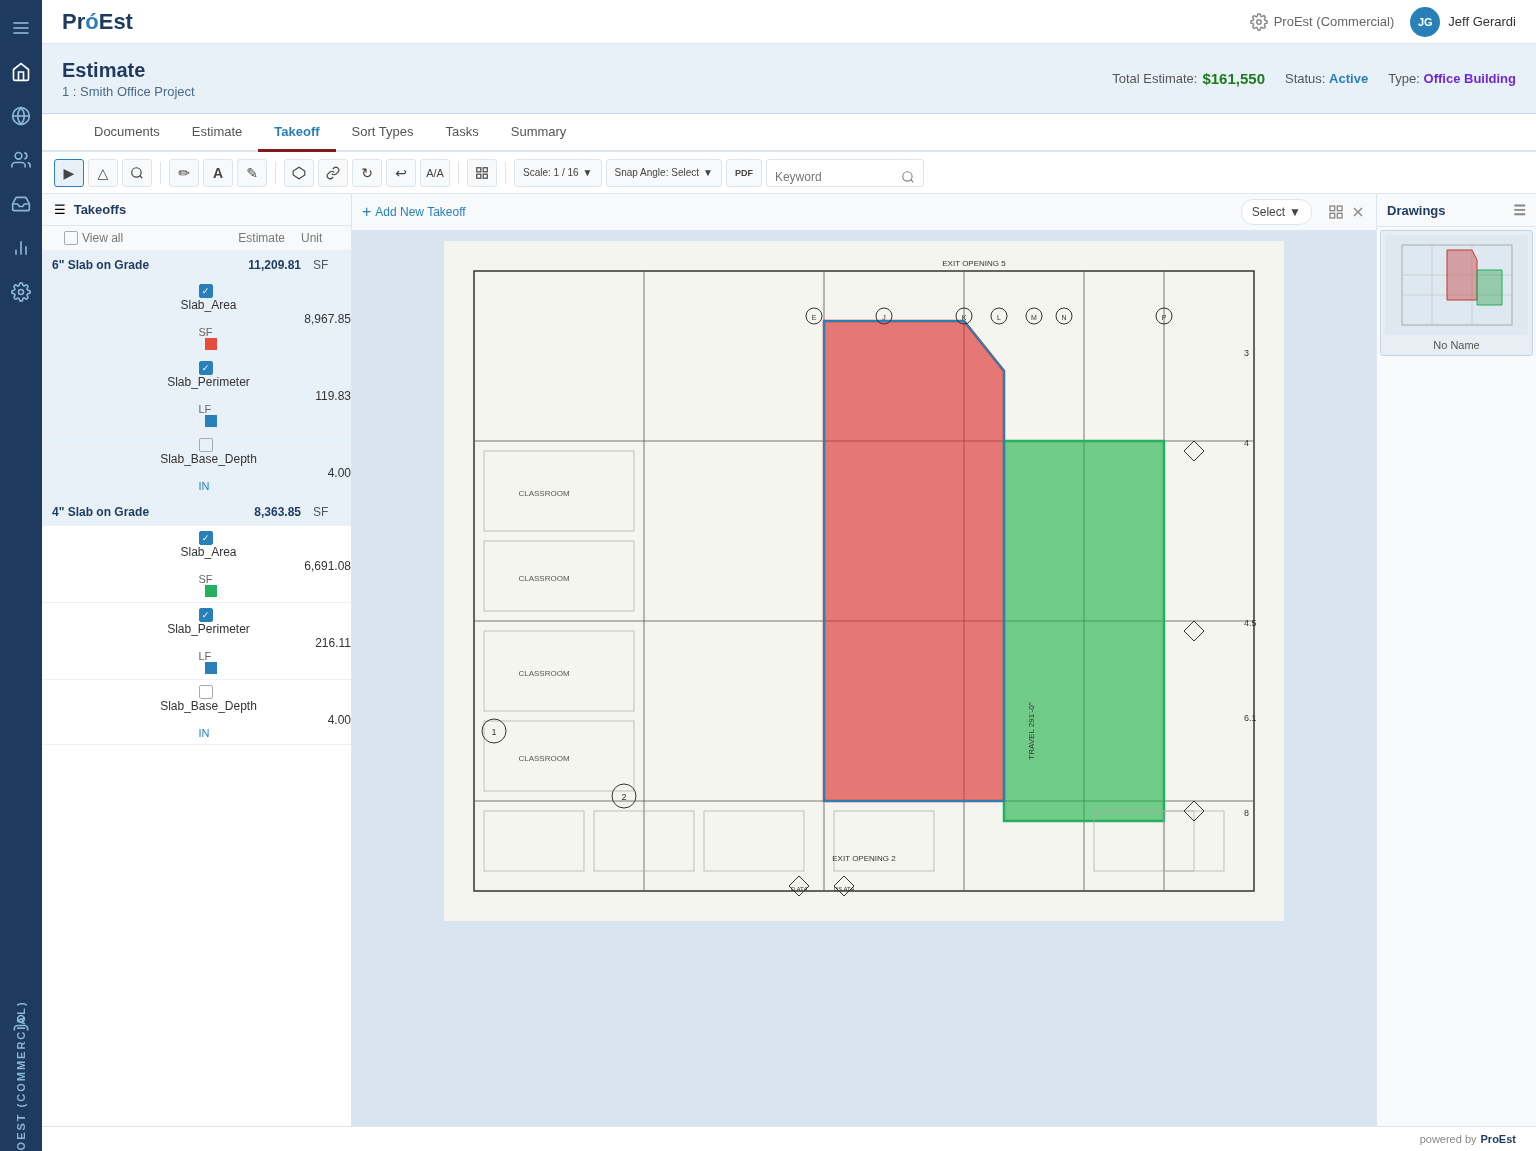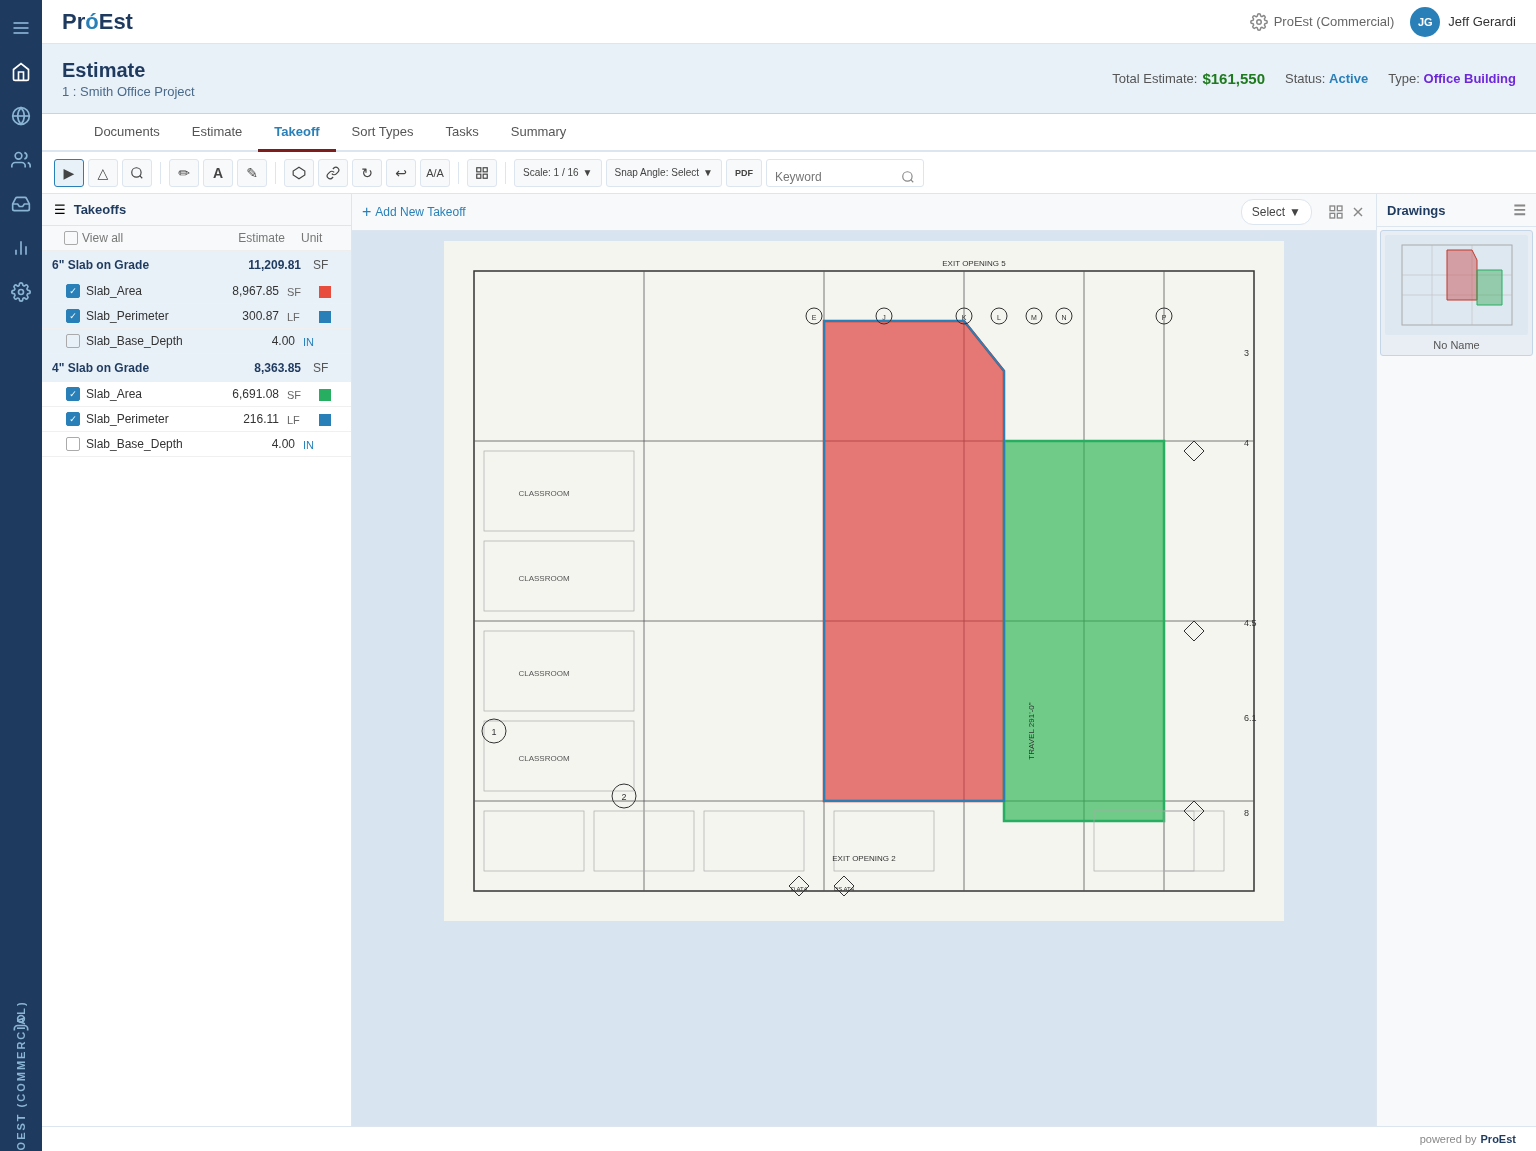--- a/index.html
+++ b/index.html
@@ -238,26 +238,27 @@
       font-size: 12px;
       font-weight: 600;
       color: #1e3a5f;
       cursor: pointer;
     }
     .takeoff-group-header .quantity { margin-left: auto; font-weight: 600; }
     .takeoff-group-header .unit { margin-left: 12px; width: 28px; font-weight: 400; color: #555; }
 
     .takeoff-item {
       display: flex;
-      align-items: flex-end;
-      padding: 5px 20px 5px 24px;
+      align-items: center;
+      padding: 5px 0 5px 24px;
       border-bottom: 1px solid #f0f0f0;
       font-size: 12px;
       color: #333;
       background: #fff;
+      flex-direction: column;
     }
     .takeoff-item.highlighted { background: #e8f0f8; }
     .takeoff-item .item-check {
       width: 14px; height: 14px;
       border: 1px solid #aaa; border-radius: 2px;
       display: flex; align-items: center; justify-content: center;
       margin-right: 6px; flex-shrink: 0; cursor: pointer;
     }
     .takeoff-item .item-check.checked { background: #2980b9; border-color: #2980b9; }
     .takeoff-item .item-check.checked::after { content: '✓'; color: #fff; font-size: 9px; }
@@ -575,21 +576,21 @@
         <div class="takeoff-item highlighted">
           <div class="item-check checked"></div>
           <span class="item-name">Slab_Area</span>
           <span class="item-quantity">8,967.85</span>
           <span class="item-unit">SF</span>
           <span class="color-swatch swatch-red"></span>
         </div>
         <div class="takeoff-item highlighted">
           <div class="item-check checked"></div>
           <span class="item-name">Slab_Perimeter</span>
-          <span class="item-quantity">300.87</span>
+          <span class="item-quantity">119.83</span>
           <span class="item-unit">LF</span>
           <span class="color-swatch swatch-blue"></span>
         </div>
         <div class="takeoff-item highlighted">
           <div class="item-check"></div>
           <span class="item-name">Slab_Base_Depth</span>
           <span class="item-quantity">4.00</span>
           <span class="item-unit" style="color:#2980b9;">IN</span>
         </div>
 

